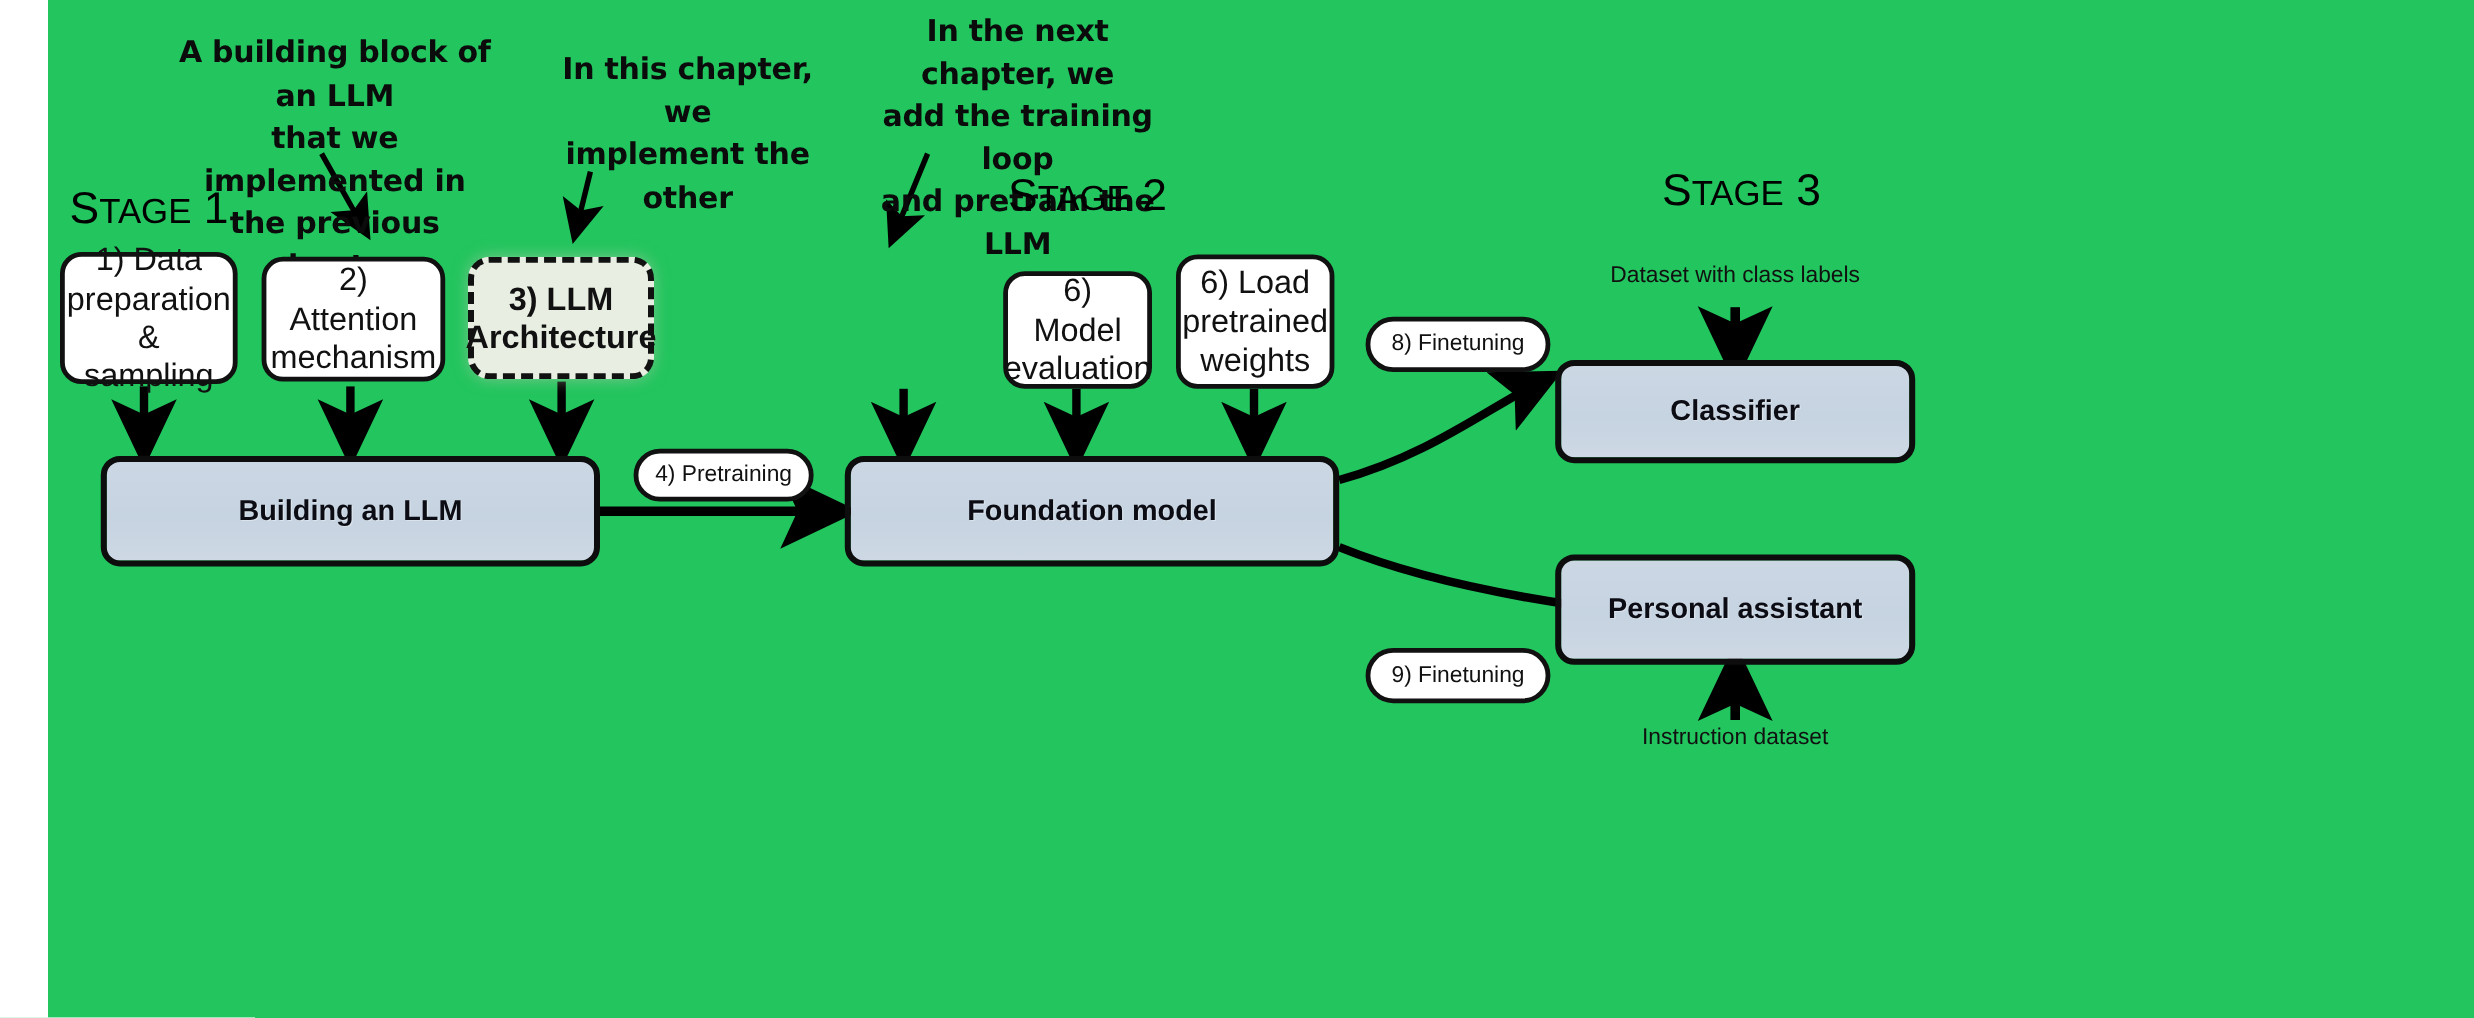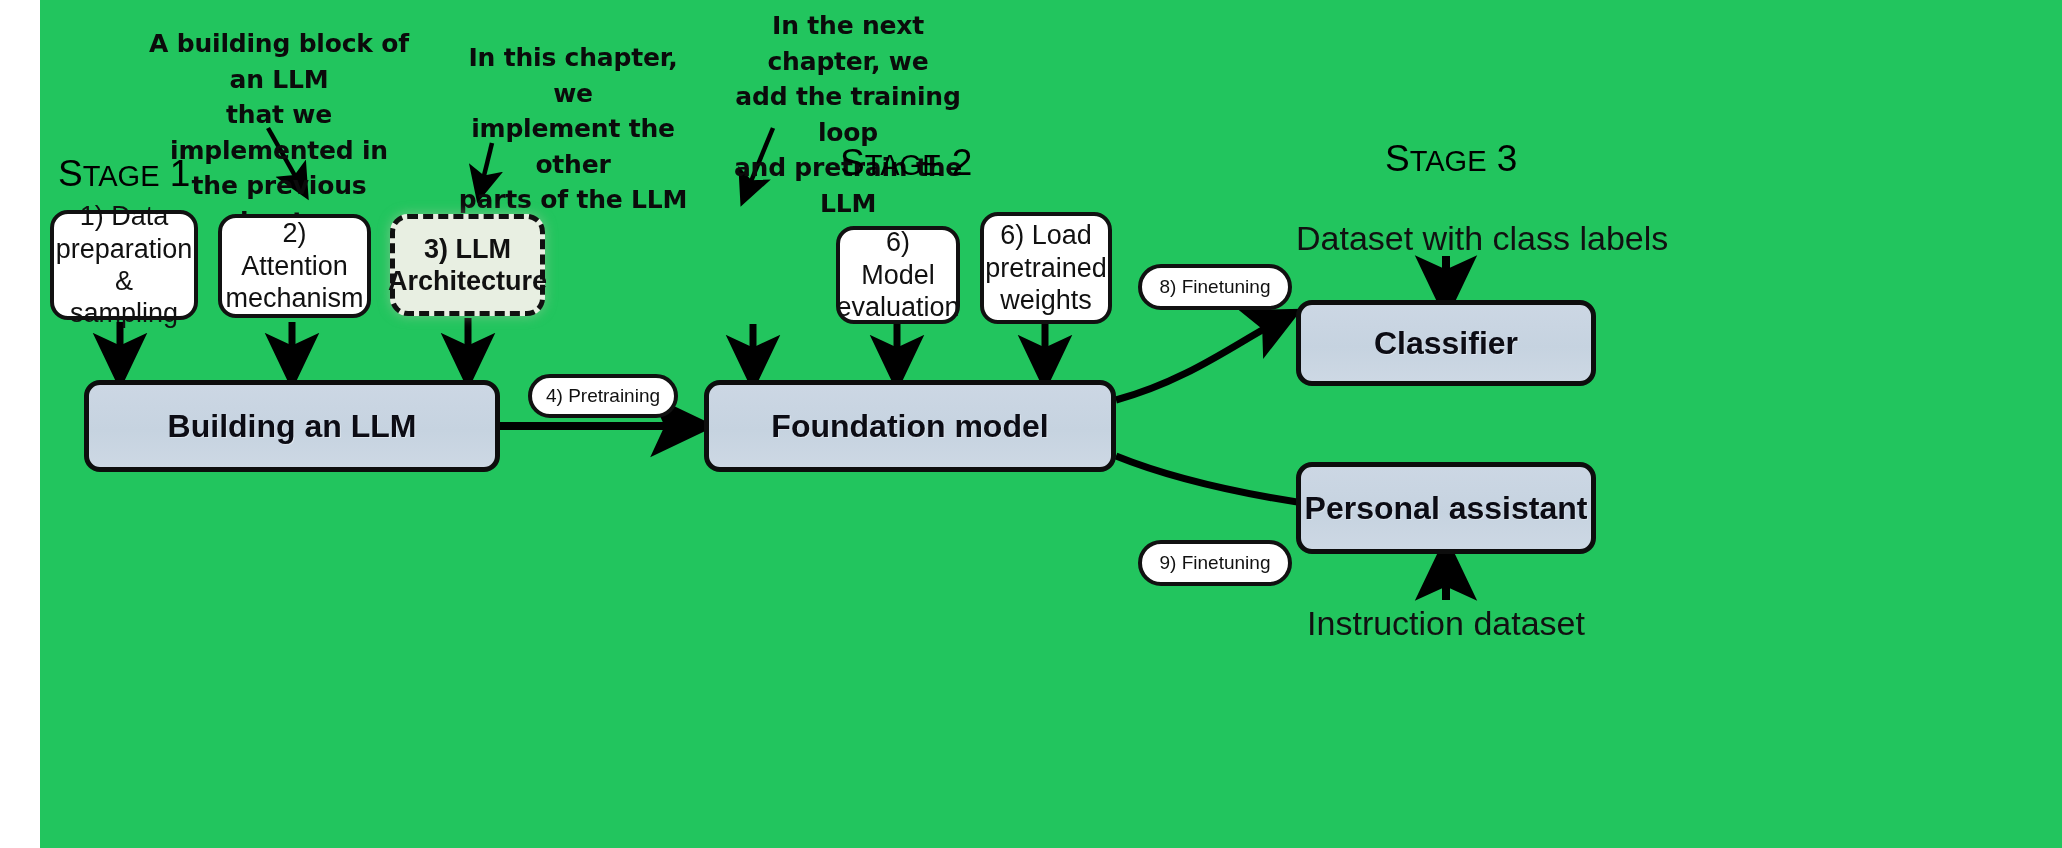--- a/index.html
+++ b/index.html
@@ -80,40 +80,40 @@
     border: 5px solid #0d0d0d;
     border-radius: 16px;
     background: linear-gradient(180deg, #ccd7e4 0%, #c6d3e0 55%, #cdd8e4 100%);
     display: flex;
     align-items: center;
     justify-content: center;
     font-weight: bold;
     color: #0c0c14;
     text-shadow: 1px 1px 0 rgba(255,255,255,0.35);
   }
-  .main-box.lg { font-size: 32px; }
+  .main-box.lg { font-size: 24px; }
 
   
   .pill {
     box-sizing: border-box;
     border: 4px solid #111111;
     border-radius: 28px;
     background: #ffffff;
     display: flex;
     align-items: center;
     justify-content: center;
     font-size: 19px;
     color: #111111;
     white-space: nowrap;
     padding: 0 12px;
   }
 
   
   .caption {
-    font-size: 34px;
+    font-size: 19px;
     color: #111111;
     white-space: nowrap;
     text-align: center;
   }
 </style>
 </head>
 <body>
 
 <div id="canvas">
 
@@ -186,21 +186,20 @@
 
   <div class="abs callout" style="left:94px; top:26px; width:290px;">
     <div>A building block of an LLM</div>
     <div>that we implemented in</div>
     <div>the previous chapter</div>
   </div>
 
   <div class="abs callout" style="left:418px; top:40px; width:230px;">
     <div>In this chapter, we</div>
     <div>implement the other</div>
-    <div>parts of the LLM</div>
   </div>
 
   <div class="abs callout" style="left:683px; top:8px; width:250px;">
     <div>In the next chapter, we</div>
     <div>add the training loop</div>
     <div>and pretrain the LLM</div>
   </div>
 
   <div class="abs stage-title" style="left:18px; top:155px;">
     <span class="big"><span style="font-size:37px">S</span><span style="font-size:29px">TAGE</span></span><span class="big">&nbsp;1</span>

